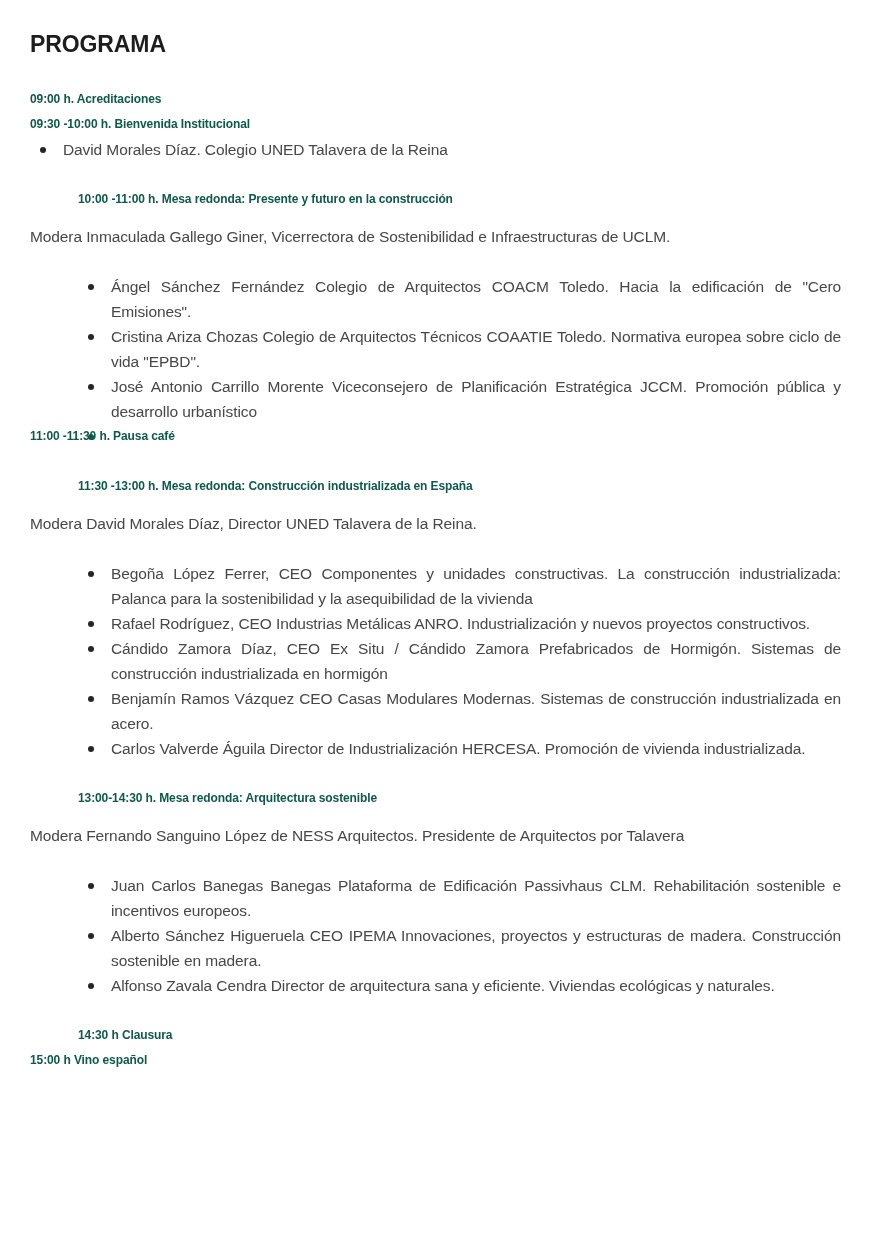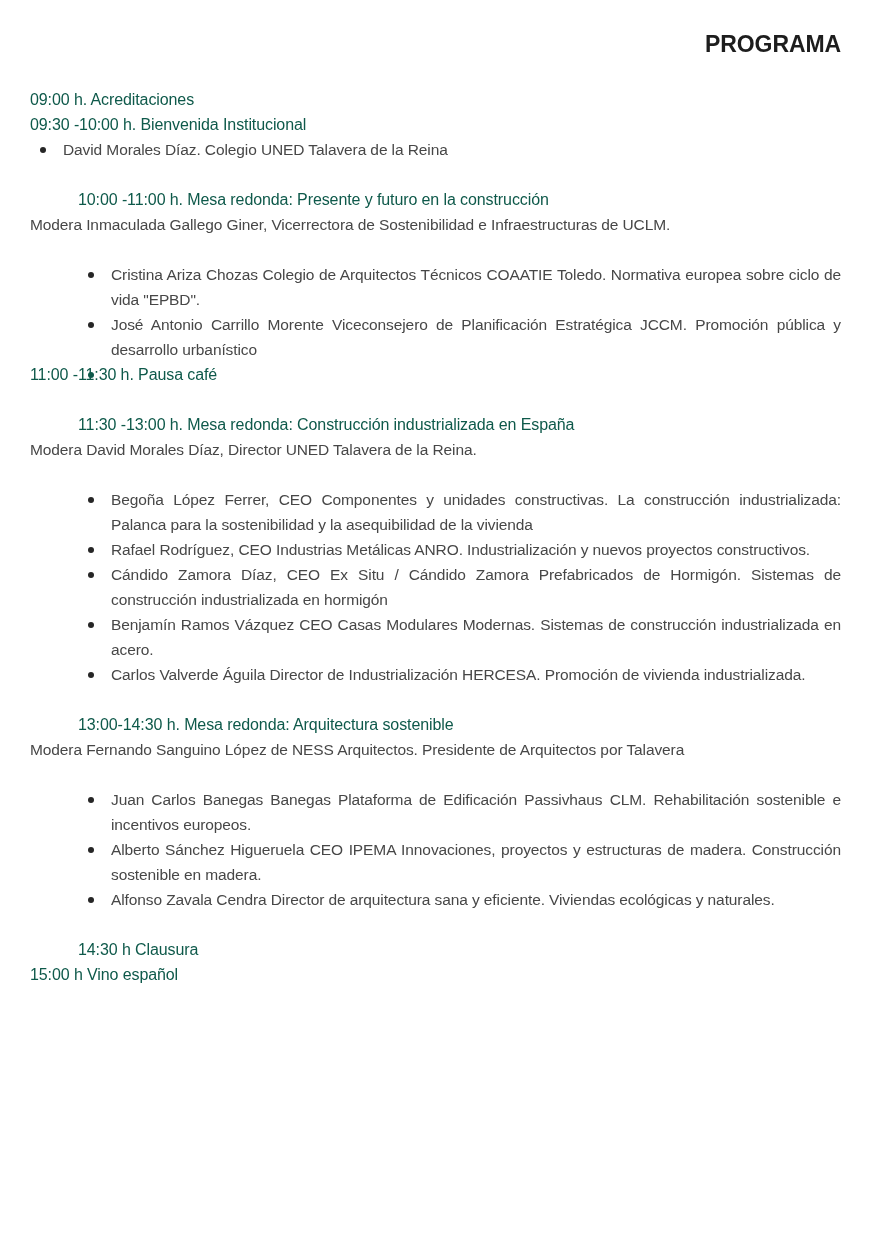--- a/index.html
+++ b/index.html
@@ -24,32 +24,33 @@
     width: 874px;
     height: 1241px;
     padding: 0 33px 0 30px;
     overflow: hidden;
   }
   .doc-title {
     font-size: 23px;
     line-height: 28px;
     font-weight: bold;
     color: var(--c-title);
-    text-align: right;
+    text-align: left;
     margin: 30px 0 29px 0;
   }
   h2.sched {
-    font-size: 16px;
+    font-size: 12px;
     line-height: 25px;
-    font-weight: normal;
+    font-weight: bold;
     color: var(--c-heading);
     letter-spacing: -0.1px;
   }
   p.moderator {
     line-height: 25px;
+    margin-top: 12px;
   }
   .mt { margin-top: 25px; margin-left: 48px; }
   ul.speakers {
     list-style: none;
   }
   ul.speakers li.speaker {
     position: relative;
     padding-left: 33px;
     text-align: justify;
     line-height: 25px;
@@ -85,20 +86,24 @@
         <span class="dot"></span>
         <span>David Morales Díaz. Colegio UNED Talavera de la Reina</span>
       </li>
     </ul>
   </section>
 
   <section>
     <h2 class="sched mt">10:00 -11:00 h. Mesa redonda: Presente y futuro en la construcción</h2>
     <p class="moderator">Modera Inmaculada Gallego Giner, Vicerrectora de Sostenibilidad e Infraestructuras de UCLM.</p>
     <ul class="speakers mt">
+      <li class="speaker">
+        <span class="dot"></span>
+        <span>Ángel Sánchez Fernández Colegio de Arquitectos COACM Toledo. Hacia la edificación de "Cero Emisiones".</span>
+      </li>
       <li class="speaker">
         <span class="dot"></span>
         <span>Cristina Ariza Chozas Colegio de Arquitectos Técnicos COAATIE Toledo. Normativa europea sobre ciclo de vida "EPBD".</span>
       </li>
       <li class="speaker">
         <span class="dot"></span>
         <span>José Antonio Carrillo Morente Viceconsejero de Planificación Estratégica JCCM. Promoción pública y desarrollo urbanístico</span>
       </li>
       <li class="speaker">
         <span class="dot accent"></span>

